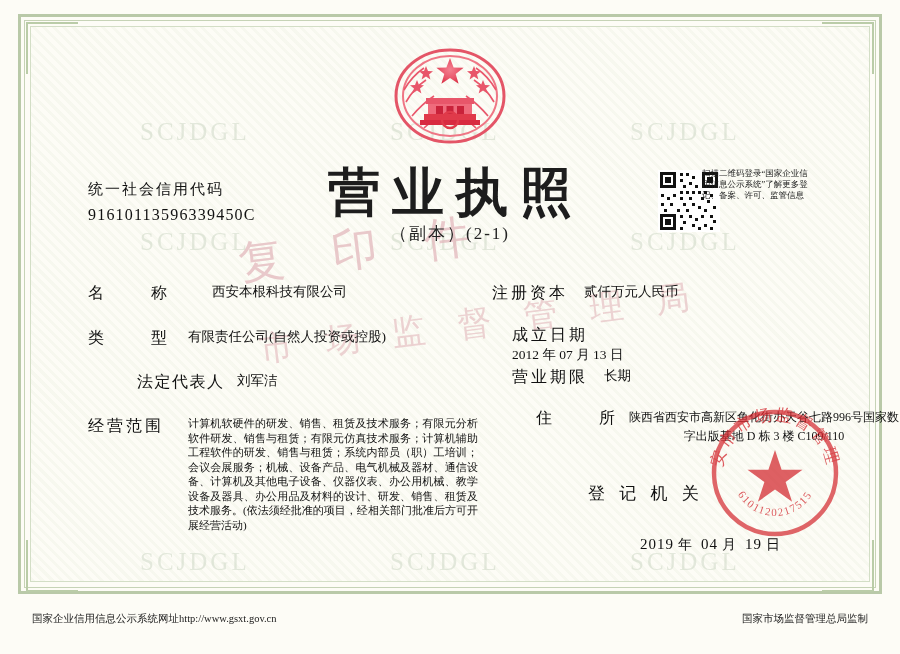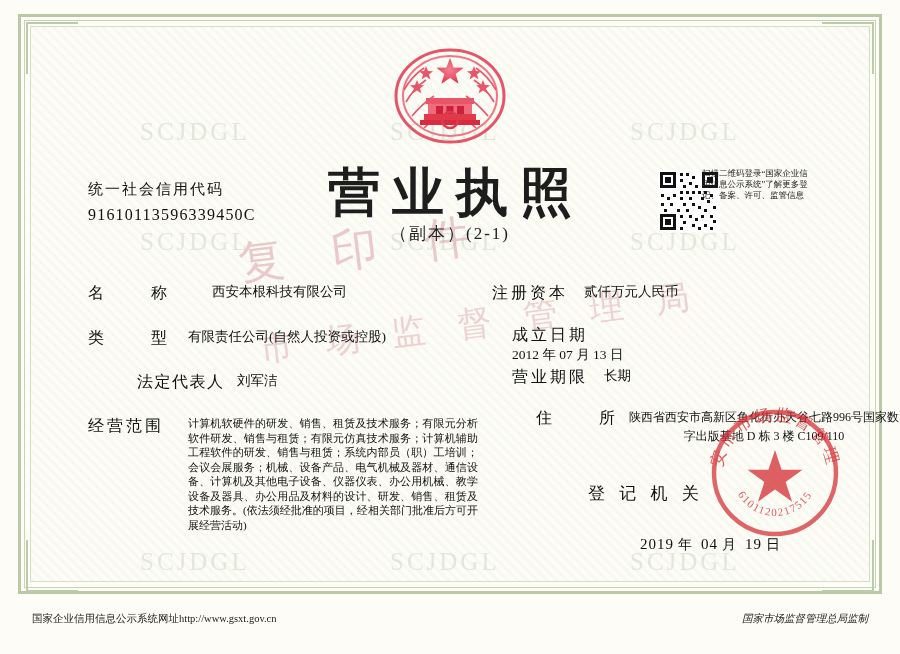--- a/index.html
+++ b/index.html
@@ -227,21 +227,21 @@
     position: absolute;
     bottom: 22px;
     left: 0; right: 0;
     height: 20px;
     font-family: "Liberation Serif", serif;
     font-size: 10.5px;
     color: #1a1a1a;
   }
   .footer .left { position: absolute; left: 32px; top: 0; }
   .footer .center { position: absolute; left: 50%; transform: translateX(-50%); top: 0; white-space: nowrap;}
-  .footer .right { position: absolute; right: 32px; top: 0; font-style: italic; }
+  .footer .right { position: absolute; right: 32px; top: 0; }
 </style>
 </head>
 <body>
 
 <div class="page">
 
   <div class="border-outer"></div>
   <div class="border-mid"></div>
   <div class="border-inner"></div>
   <div class="corner tl"></div>

